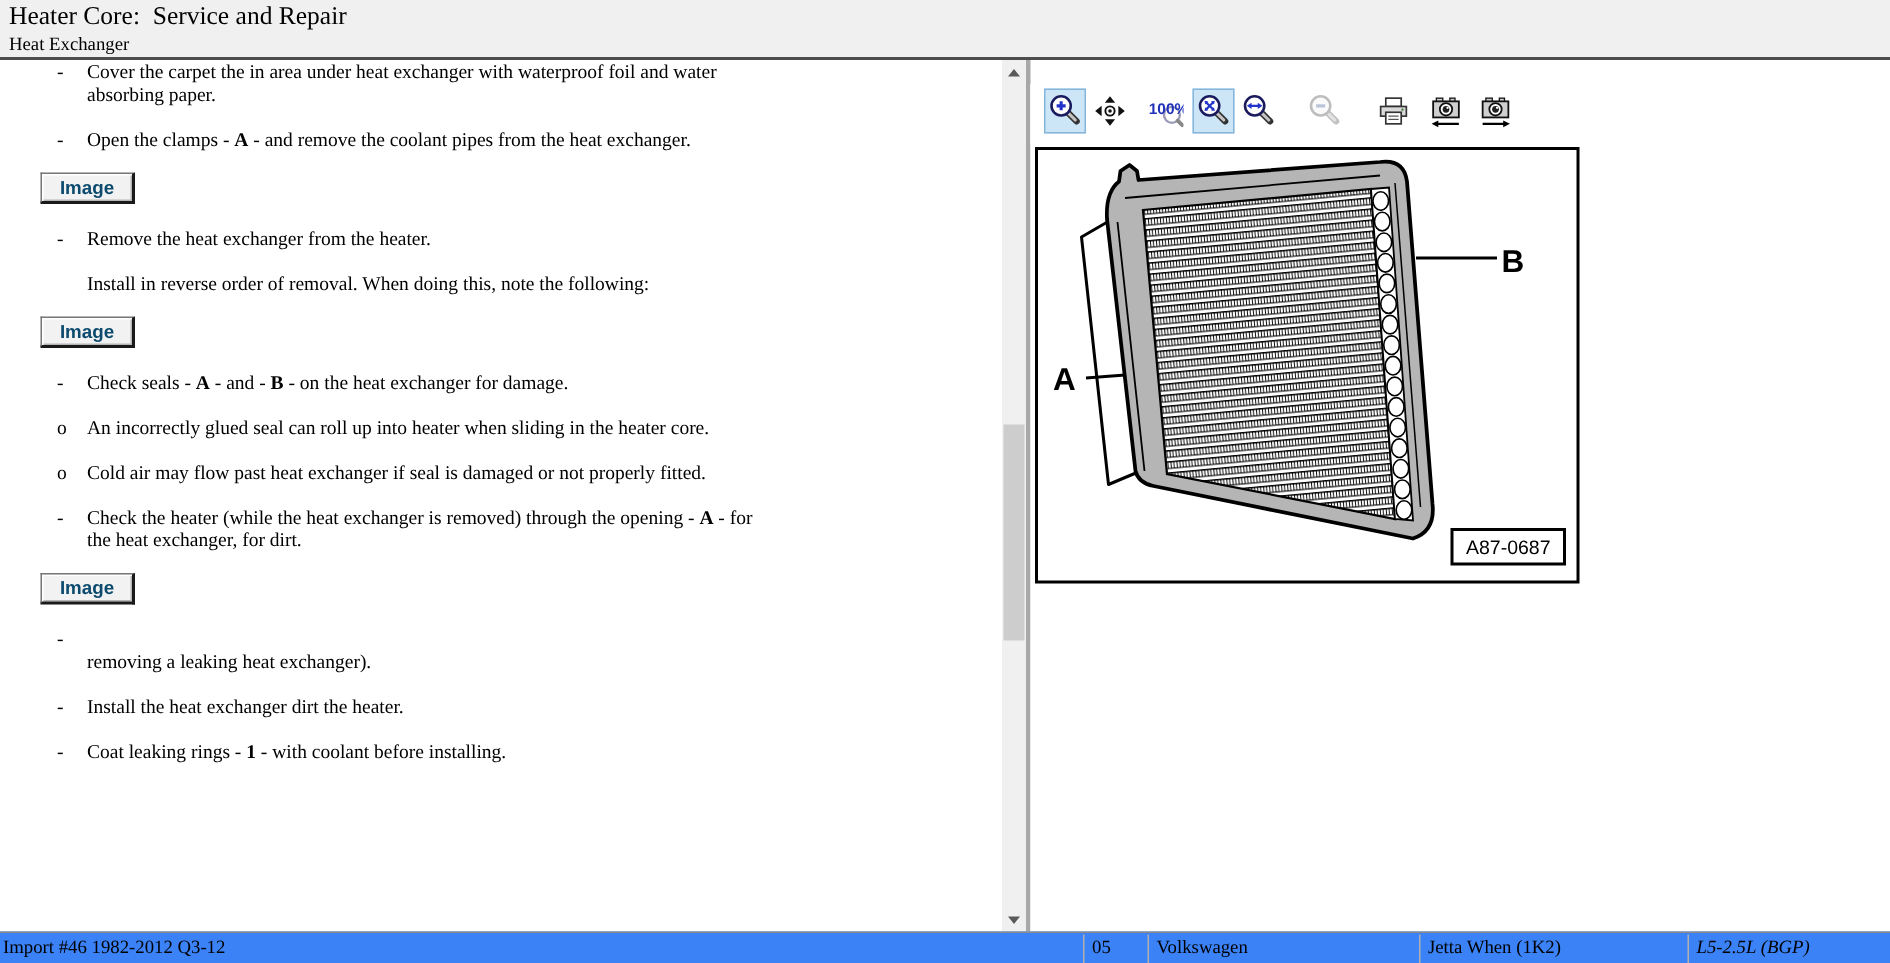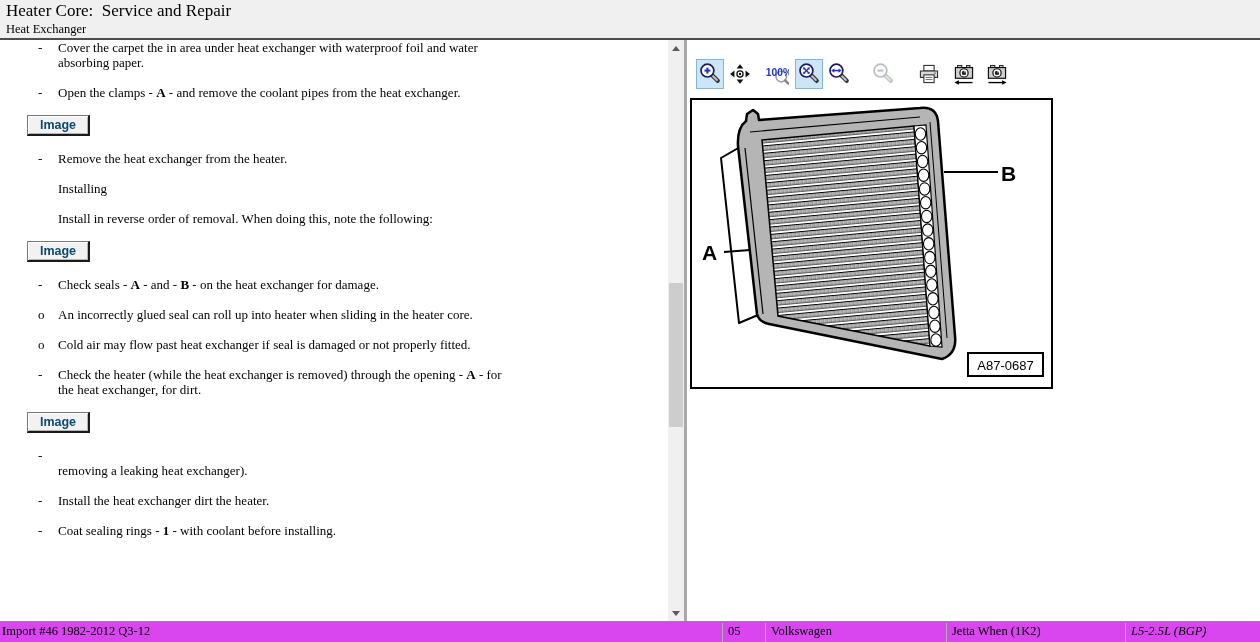--- a/index.html
+++ b/index.html
@@ -42,21 +42,21 @@
   .tbbtn svg { width:100%; height:100%; display:block; }
   .tbbtn.active { background:var(--toolbar_active_bg,#cde6f7); border-color:var(--toolbar_active_border,#84b6dc); }
   .tbbtn.disabled { cursor:default; }
   .b1{left:9px;} .b2{left:39px;} .b3{left:76px;} .b4{left:108px;} .b5{left:138px;}
   .b6{left:182px;} .b7{left:228px;} .b8{left:263px;} .b9{left:296px;}
 
   .figurebox { position:absolute; left:3px; top:42px; width:363px; height:291px; border:2px solid #000; background:#fff; }
   .figurebox svg { width:359px; height:287px; display:block; }
 
   
-  .statusbar { position:absolute; left:0; top:621px; width:1260px; height:21px; background:#d946ef;
+  .statusbar { position:absolute; left:0; top:621px; width:1260px; height:21px; background:#3b82f6;
                border-top:1px solid #8a8a8a; font-size:12.5px; }
   .scell { position:absolute; top:2px; white-space:pre; }
   .sc0{left:2px;} .sc1{left:728px;} .sc2{left:771px;} .sc3{left:952px;} .sc4{left:1131px;font-style:italic;}
   .sdiv { position:absolute; top:1px; width:1px; height:19px; background:#b0b0b0; }
   .sd0{left:722px;} .sd1{left:765px;} .sd2{left:946px;} .sd3{left:1125px;}
 </style>
 </head>
 <body>
 
 <div class="header">
@@ -66,35 +66,34 @@
 <div class="hdiv"></div>
 
 <div class="leftpane">
   <div>
       <div class="para"><span class="marker">-</span><span><span>Cover the carpet the in area under heat exchanger with waterproof foil and water</span><br><span>absorbing paper.</span></span></div>
       <div class="para"><span class="marker">-</span><span><span>Open the clamps - </span><span style="font-weight: bold;">A</span><span> - and remove the coolant pipes from the heat exchanger.</span></span></div>
       <div class="imgbtn-wrap">
         <button class="imgbtn">Image</button>
       </div>
       <div class="para"><span class="marker">-</span><span><span>Remove the heat exchanger from the heater.</span></span></div>
-      <div class="para"><span class="marker"></span><span><span>Installing</span></span></div>
       <div class="para"><span class="marker"></span><span><span>Install in reverse order of removal. When doing this, note the following:</span></span></div>
       <div class="imgbtn-wrap">
         <button class="imgbtn">Image</button>
       </div>
       <div class="para"><span class="marker">-</span><span><span>Check seals - </span><span style="font-weight: bold;">A</span><span> - and - </span><span style="font-weight: bold;">B</span><span> - on the heat exchanger for damage.</span></span></div>
       <div class="para"><span class="marker">o</span><span><span>An incorrectly glued seal can roll up into heater when sliding in the heater core.</span></span></div>
       <div class="para"><span class="marker">o</span><span><span>Cold air may flow past heat exchanger if seal is damaged or not properly fitted.</span></span></div>
       <div class="para"><span class="marker">-</span><span><span>Check the heater (while the heat exchanger is removed) through the opening - </span><span style="font-weight: bold;">A</span><span> - for</span><br><span>the heat exchanger, for dirt.</span></span></div>
       <div class="imgbtn-wrap">
         <button class="imgbtn">Image</button>
       </div>
       <div class="para"><span class="marker">-</span><span><br><span>removing a leaking heat exchanger).</span></span></div>
       <div class="para"><span class="marker">-</span><span><span>Install the heat exchanger dirt the heater.</span></span></div>
-      <div class="para"><span class="marker">-</span><span><span>Coat sealing rings - </span><span style="font-weight: bold;">1</span><span> - with coolant before installing.</span></span></div>
+      <div class="para"><span class="marker">-</span><span><span>Coat leaking rings - </span><span style="font-weight: bold;">1</span><span> - with coolant before installing.</span></span></div>
     </div>
 </div>
 
 <div class="vscroll">
   <div class="sb-btn sb-up">
       <div class="tri-up"></div>
     </div>
   <div class="sb-thumb"></div>
   <div class="sb-btn sb-down">
       <div class="tri-down"></div>

